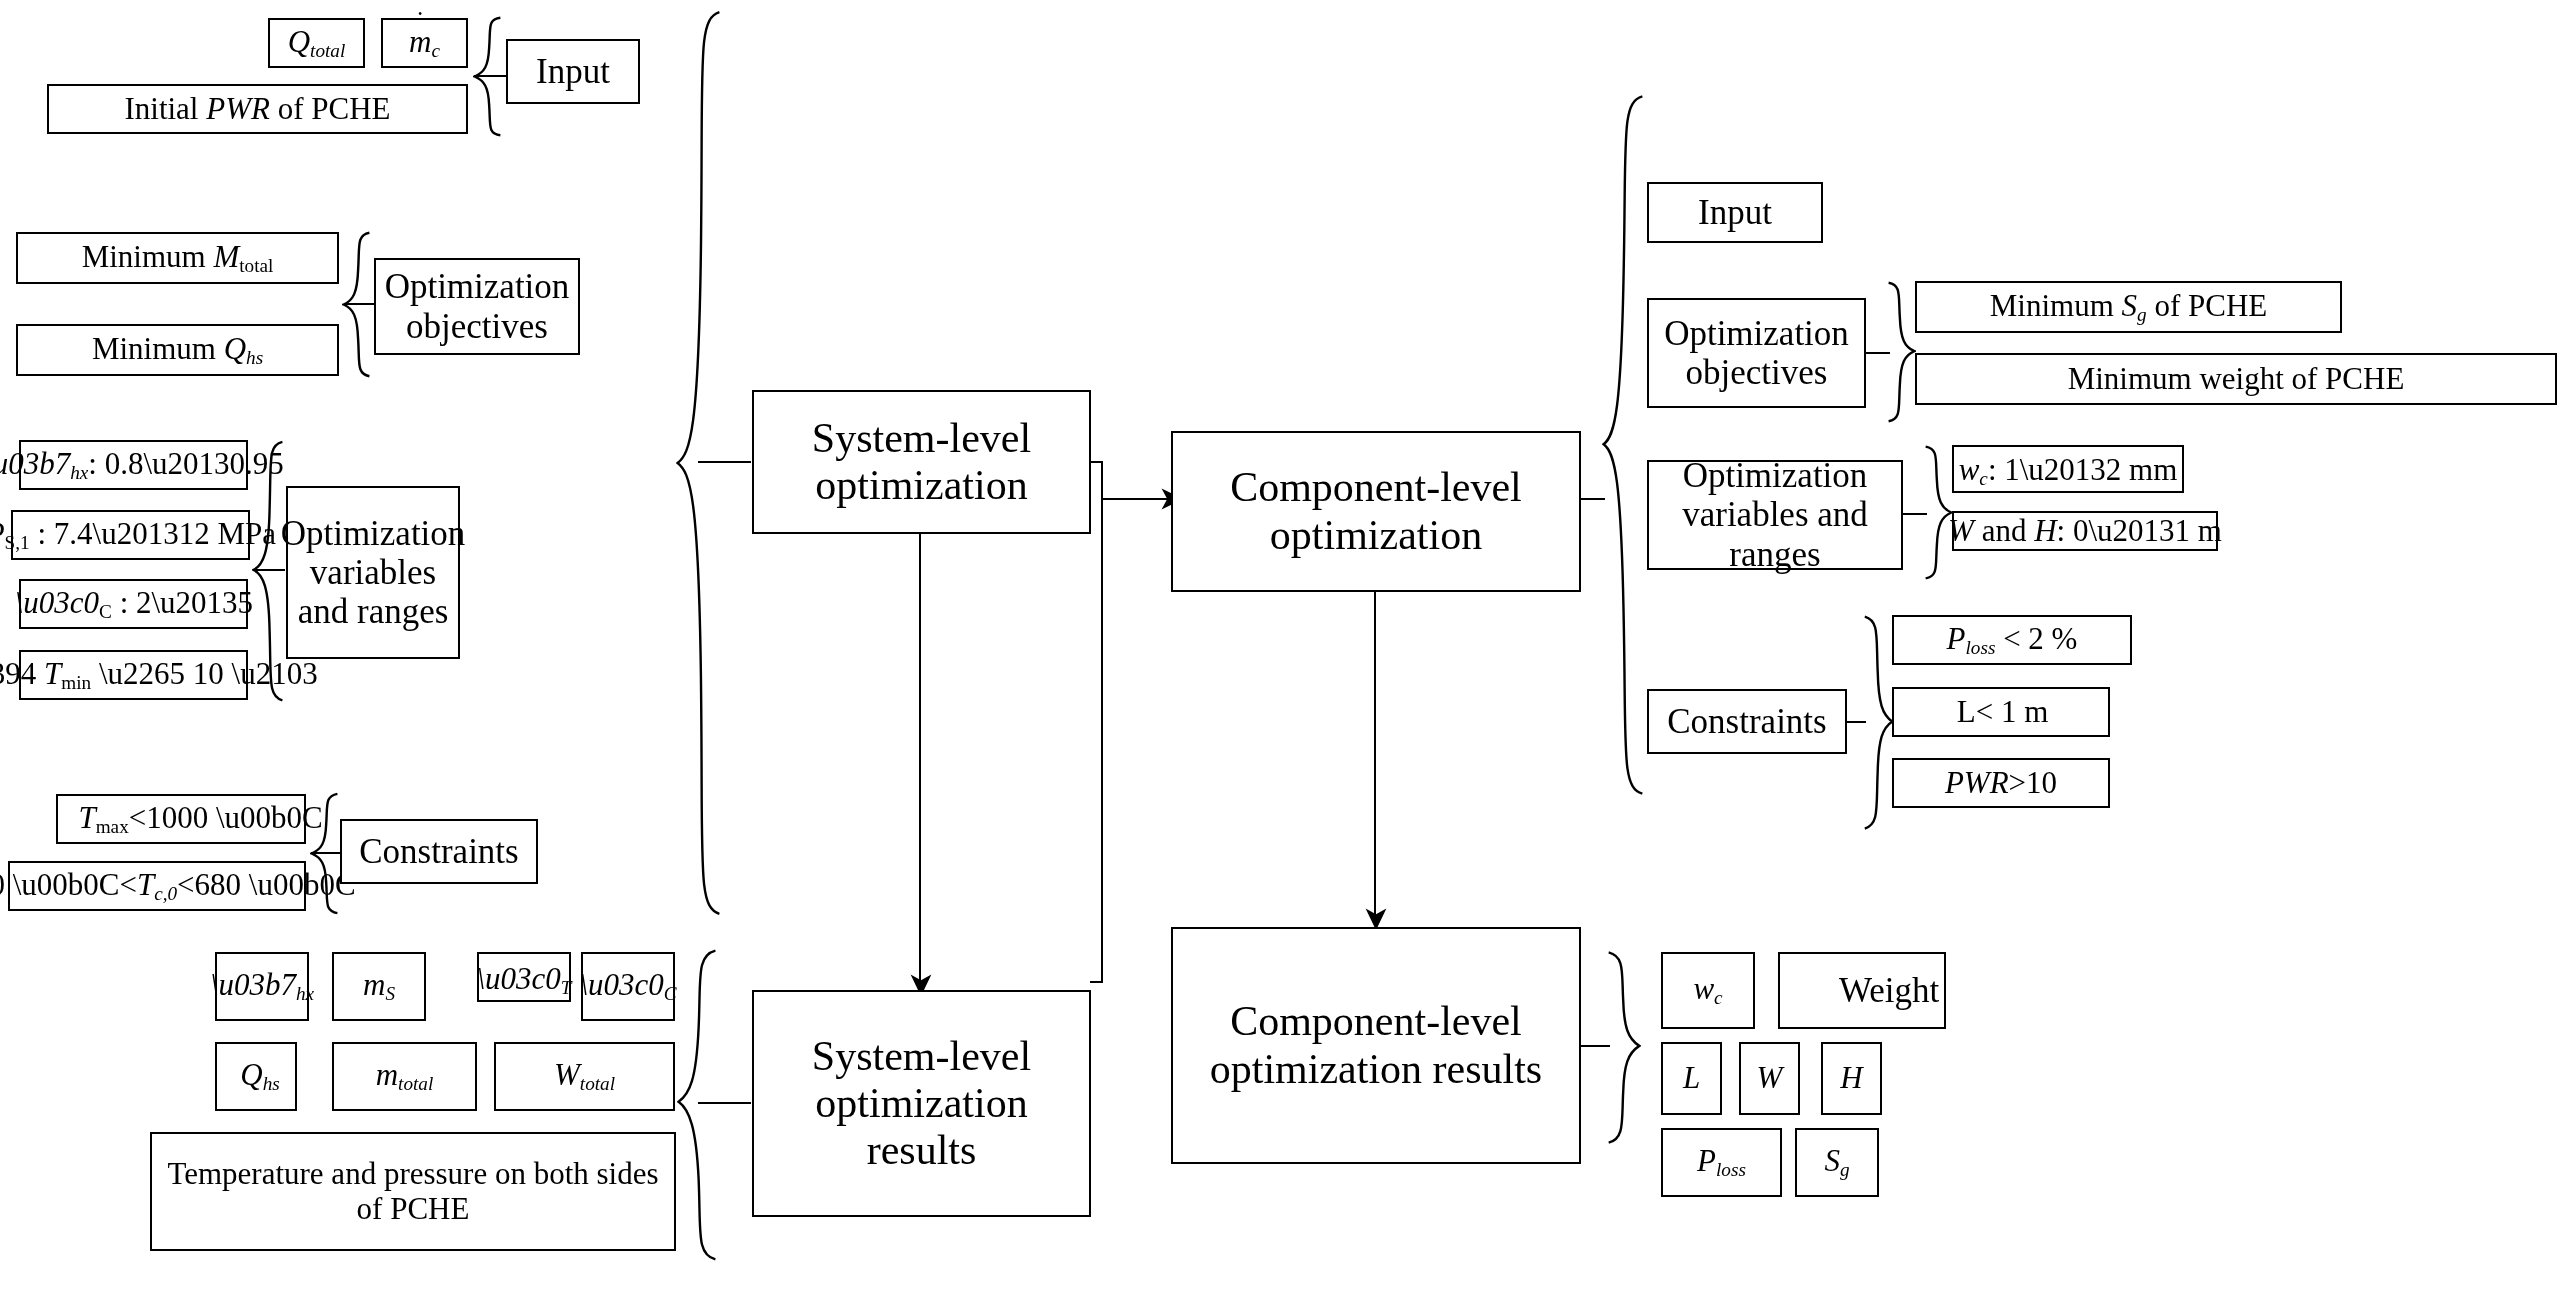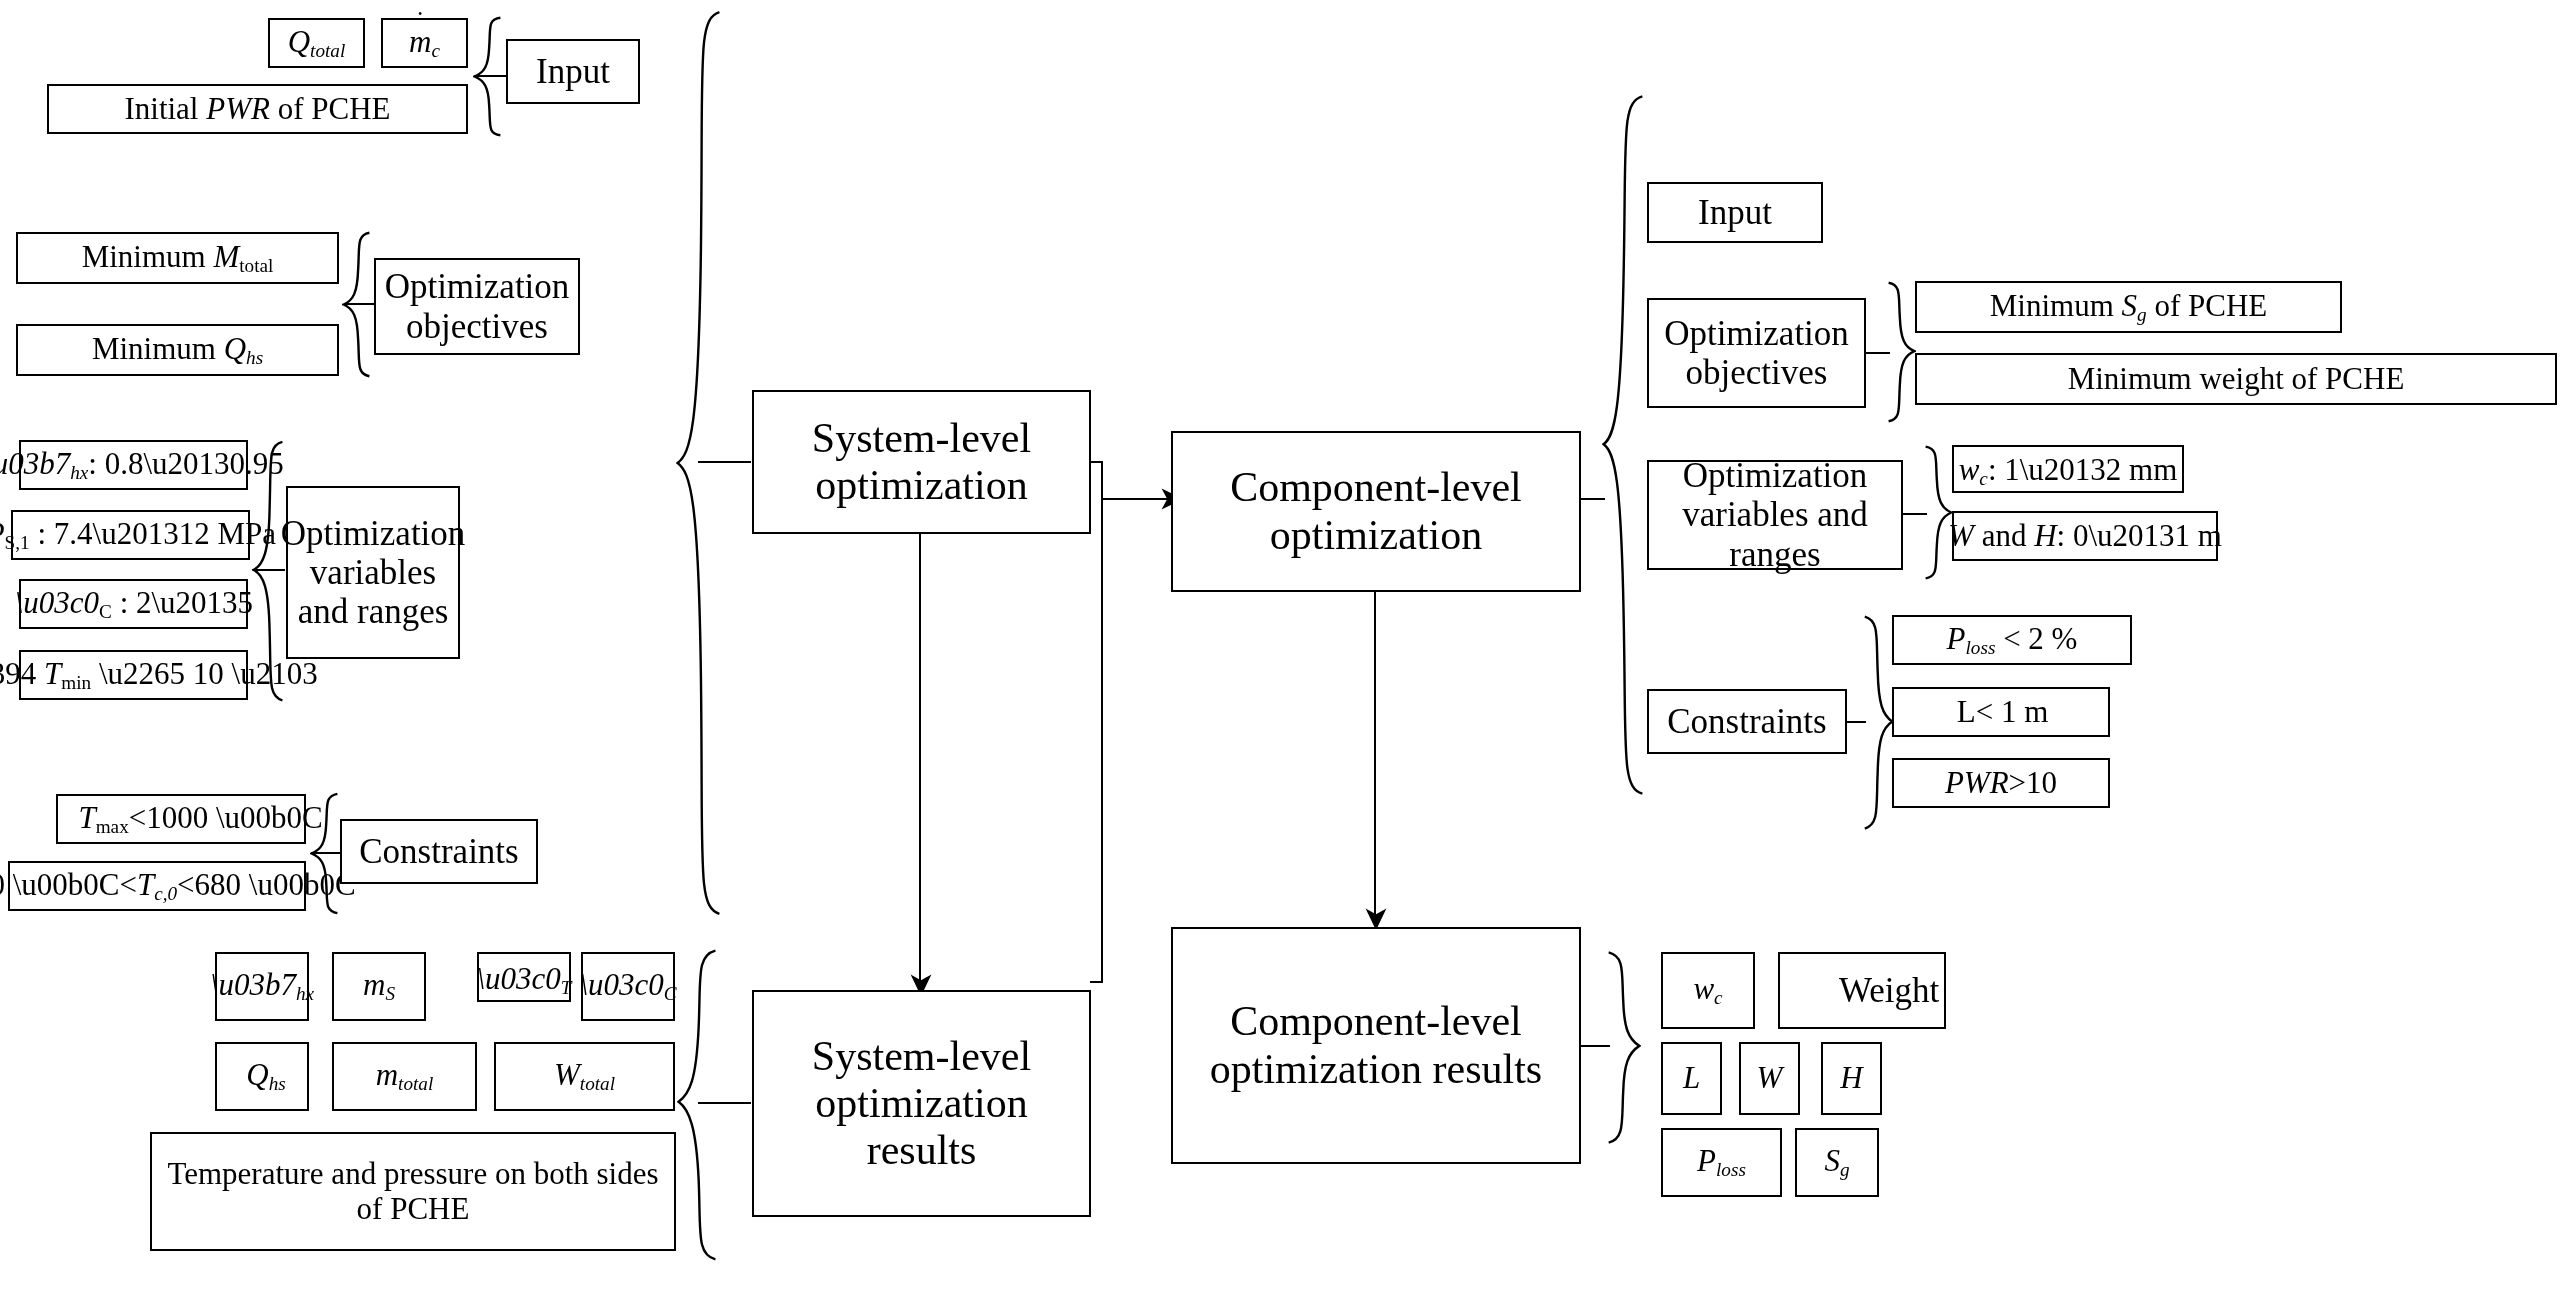--- a/index.html
+++ b/index.html
@@ -195,21 +195,21 @@
   </div>
   <div class="hline" style="left:1903px;top:513px;width:24px;"></div>
   <div class="brace" style="left:1924px;top:445px;width:29px;height:135px;">
     <svg width="29" height="135" viewBox="0 0 36 168">
       <path d="M2 2 C18 5 14 17 16 44 C17 69 22 79 34 84 C22 89 17 99 16 124 C14 151 18 163 2 166" fill="none" stroke="#000" stroke-width="3"></path>
     </svg>
   </div>
   <div class="box" style="left:1952px;top:445px;width:232px;height:48px;align-items:flex-end;">
     <span><i>w</i><sub class="it">c</sub>: 1\u20132 mm</span>
   </div>
-  <div class="box" style="left:1952px;top:511px;width:266px;height:50px;">
+  <div class="box" style="left:1952px;top:511px;width:266px;height:40px;">
     <span><i>W</i> and <i>H</i>: 0\u20131 m</span>
   </div>
 
   <div class="box mid" style="left:1647px;top:689px;width:200px;height:65px;">
     <span>Constraints</span>
   </div>
   <div class="hline" style="left:1847px;top:721px;width:19.4px;"></div>
   <div class="brace" style="left:1863px;top:615px;width:31px;height:216px;">
     <svg width="31" height="216" viewBox="0 0 38 268">
       <path d="M2 2 C20 7 16 26 18 70 C19 110 24 124 36 132 C24 140 19 154 18 194 C16 240 20 259 2 265" fill="none" stroke="#000" stroke-width="3"></path>
@@ -230,21 +230,21 @@
   </div>
   <div class="box" style="left:332px;top:952px;width:94px;height:69px;">
     <span><i>m</i><sub class="it">S</sub></span>
   </div>
   <div class="box" style="left:477px;top:952px;width:94px;height:50px;align-items:flex-end;">
     <span><i>\u03c0</i><sub class="it">T</sub></span>
   </div>
   <div class="box" style="left:581px;top:952px;width:94px;height:69px;">
     <span><i>\u03c0</i><sub class="it">C</sub></span>
   </div>
-  <div class="box" style="left:215px;top:1042px;width:94px;height:69px;padding-left:13px;">
+  <div class="box" style="left:215px;top:1042px;width:82px;height:69px;padding-left:13px;">
     <span><i>Q</i><sub class="it">hs</sub></span>
   </div>
   <div class="box" style="left:332px;top:1042px;width:145px;height:69px;">
     <span><i>m</i><sub class="it">total</sub></span>
   </div>
   <div class="box" style="left:494px;top:1042px;width:181px;height:69px;">
     <span><i>W</i><sub class="it">total</sub></span>
   </div>
   <div class="box wrap" style="left:150px;top:1132px;width:526px;height:119px;">
     <span>Temperature and pressure on both sides of PCHE</span>

